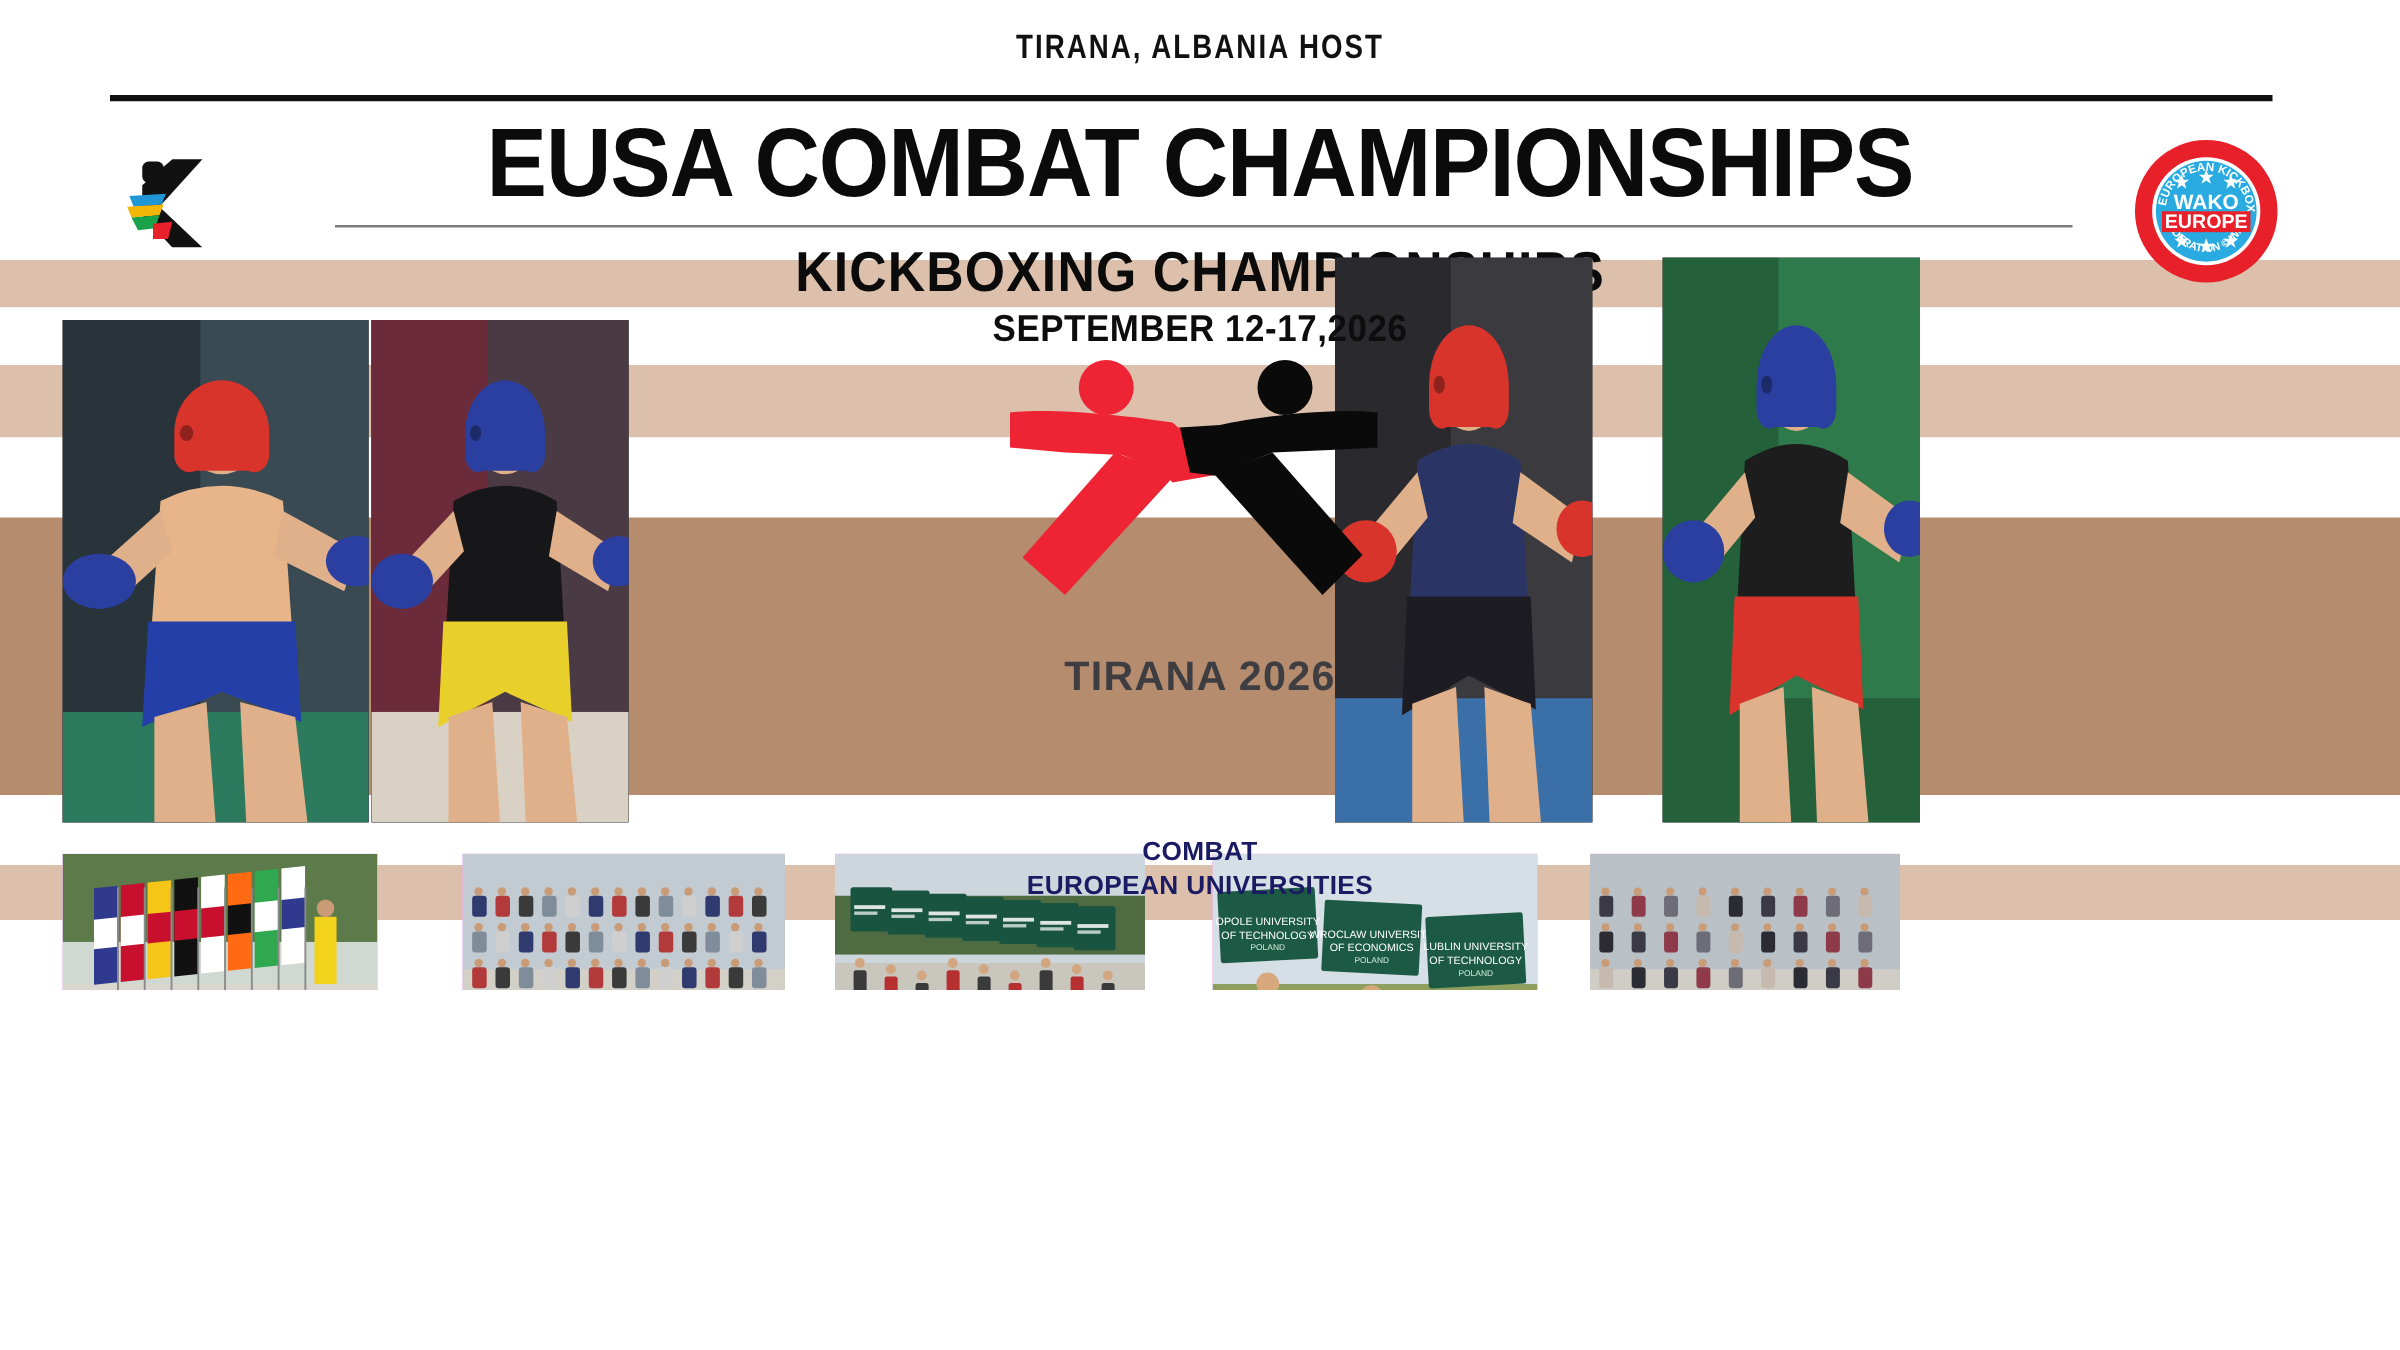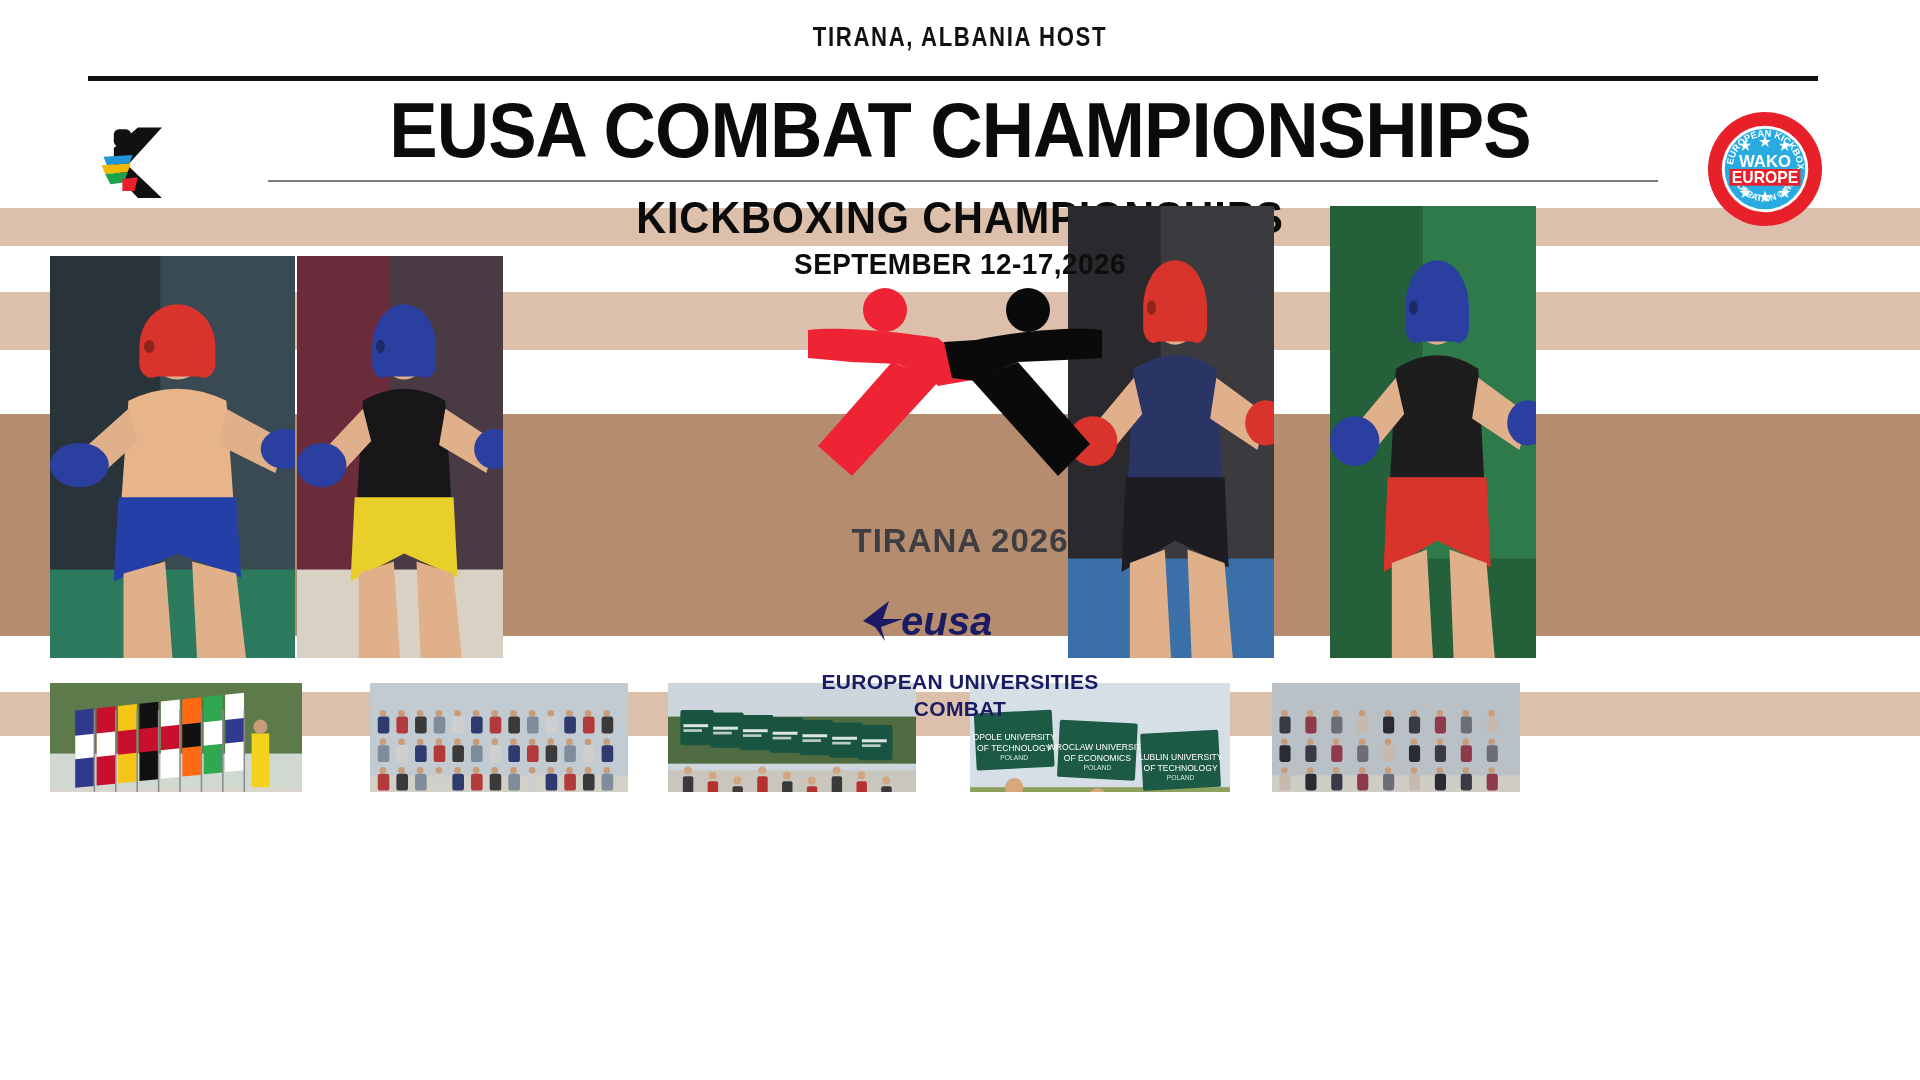--- a/index.html
+++ b/index.html
@@ -160,30 +160,24 @@
         <circle cx="248" cy="28" r="22" fill="#0a0a0a"></circle>
         <path d="M322 48 C292 44 232 50 196 58 L178 72 L204 94 L238 80 L284 78 L322 76 Z" fill="#0a0a0a"></path>
         <path d="M196 58 L164 60 L172 96 L204 100 L216 80 Z" fill="#0a0a0a"></path>
         <path d="M238 80 L192 98 L278 194 L310 162 Z" fill="#0a0a0a"></path>
       </g>
     </svg>
   </div>
 
   <div class="tirana-2026">TIRANA 2026</div>
 
-  <div class="eusa-logo">
-    <svg viewBox="0 0 210 50" width="210" height="50">
-      <polygon points="8,26 34,6 28,24 48,24 26,32 30,46 20,32" fill="#1b1b63"></polygon>
-      <text x="46" y="40" font-size="40" font-weight="bold" font-style="italic" fill="#1b1b63" font-family="Liberation Sans, sans-serif">eusa</text>
-    </svg>
-  </div>
 
   <div class="eusa-text">
+    <div>COMBAT</div>
     <div>EUROPEAN UNIVERSITIES</div>
-    <div>COMBAT</div>
   </div>
 
   <div id="photo-host">
       <div class="athlete" aria-label="Male kickboxer in red headgear and blue shorts, TOP TEN gloves" style="left: 50px; top: 256px; width: 245px; height: 402px;">
         <svg class="ph" viewBox="0 0 245 402" preserveAspectRatio="none">
           <rect width="245" height="402" fill="#3a4a52"></rect>
           <rect x="0" y="0" width="110.25" height="402" fill="#28343a"></rect>
           <rect x="0" y="313.56" width="245" height="88.44" fill="#2b7a5e"></rect>
           <path d="M78.4 144.72 Q127.4 120.6 176.4 144.72 L183.75 249.24 L71.05000000000001 249.24 Z" fill="#e8b489"></path>
           <path d="M78.4 152.76 L24.500000000000014 201 L44.099999999999994 225.12000000000003 L88.2 184.92000000000002 Z" fill="#e0b08a"></path>

